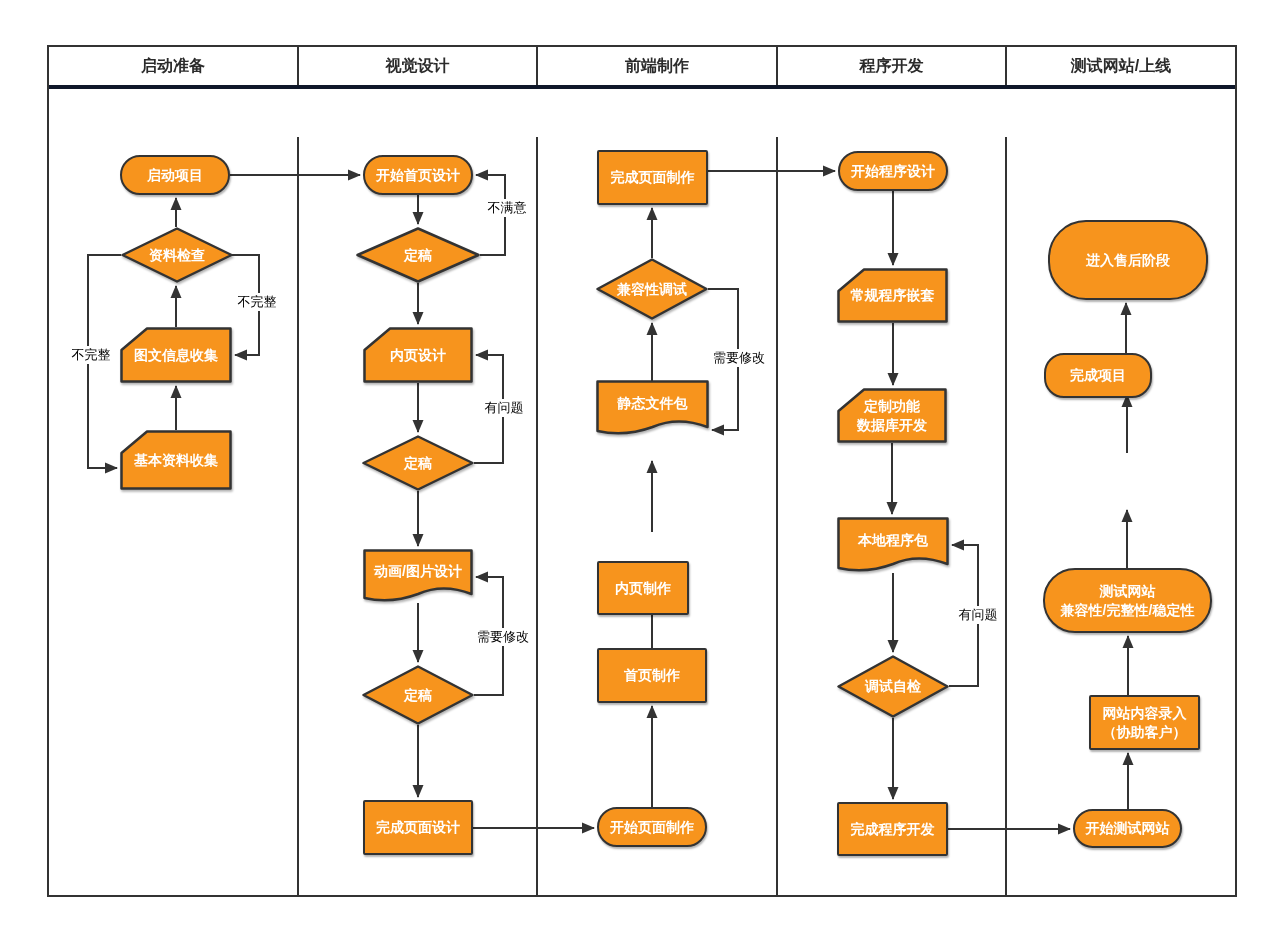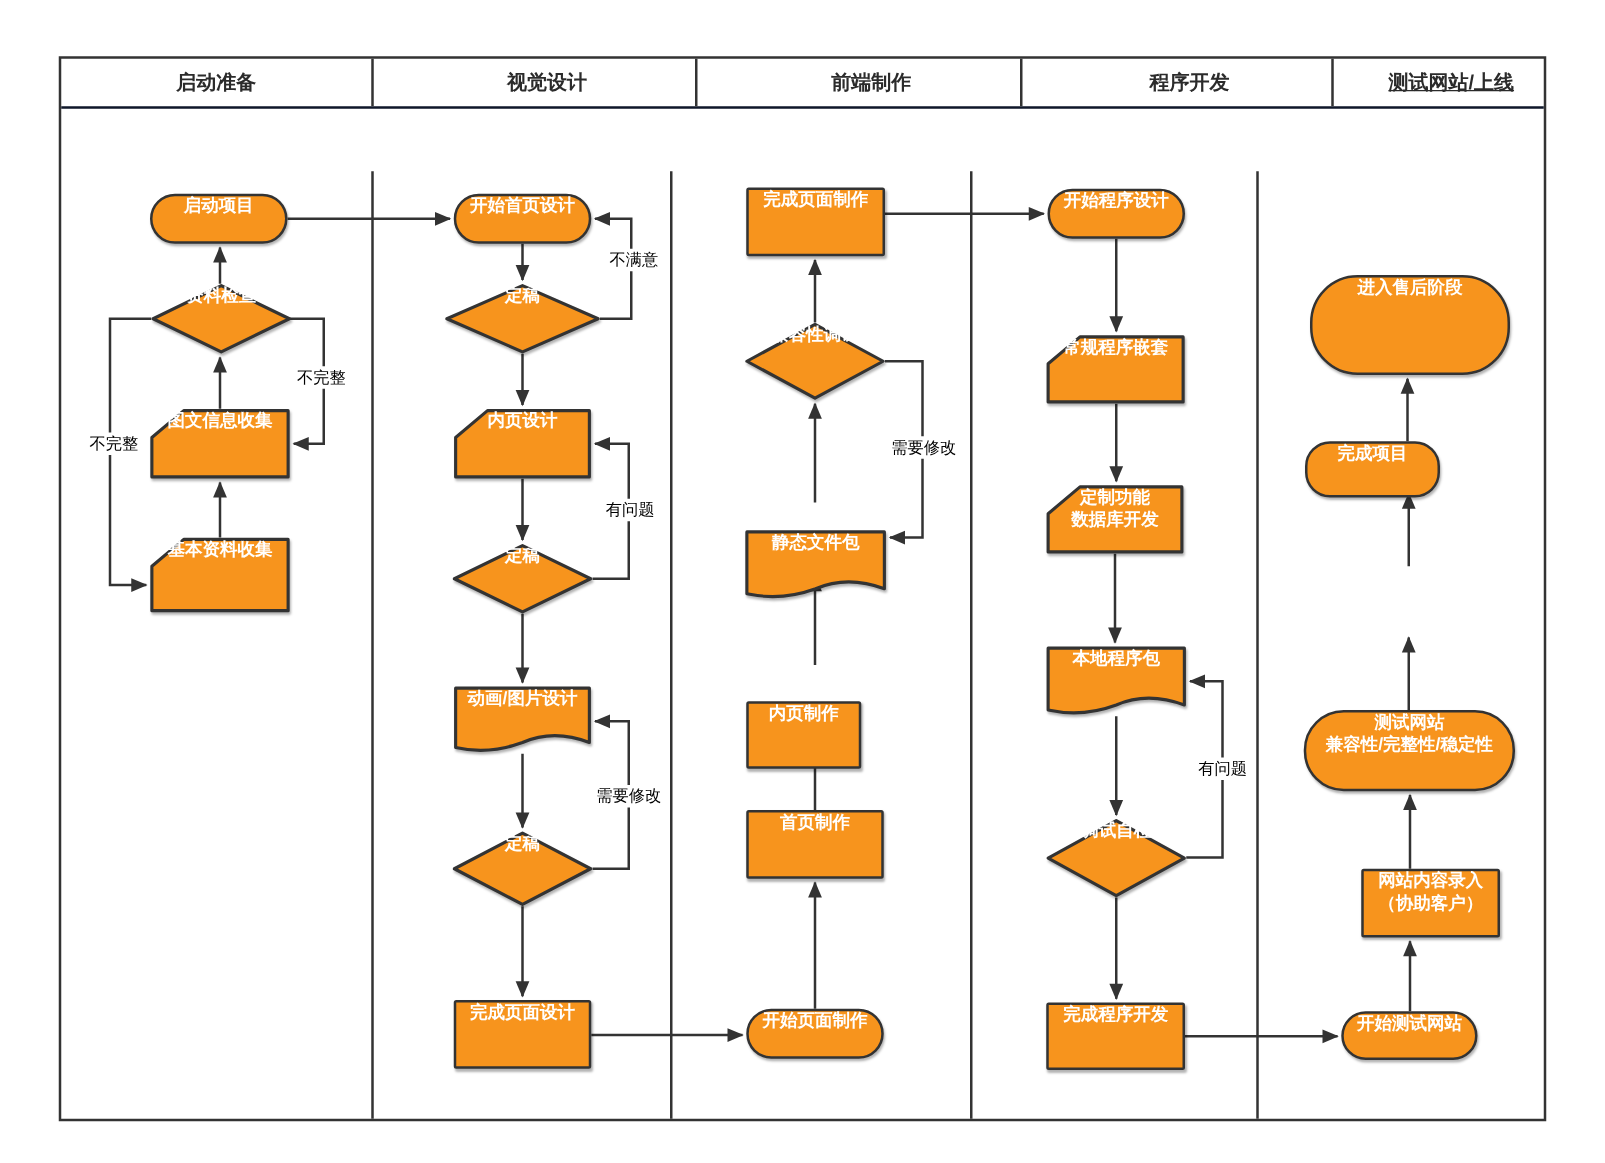--- a/index.html
+++ b/index.html
@@ -5,30 +5,30 @@
 <style>
   html,body{margin:0;padding:0;background:#fff;}
   .canvas{
     position:relative;width:1284px;height:930px;background:#fff;overflow:hidden;
     font-family:"Liberation Sans","DejaVu Sans",sans-serif;
   }
   
   .frame{position:absolute;left:47px;top:45px;width:1186px;height:848px;border:2px solid #333;}
   .title-row{height:50px;border-bottom:2px solid #333;display:flex;align-items:center;justify-content:center;
     font-size:17px;font-weight:bold;color:#2b2b2b;}
-  .header-row{height:38px;border-bottom:2px solid #0f172a;display:flex;gap:20px;}
+  .header-row{height:38px;border-bottom:4px solid #0f172a;display:flex;}
   .hcell{box-sizing:border-box;display:flex;align-items:center;justify-content:center;
     font-size:16px;font-weight:bold;color:#2b2b2b;border-right:2px solid #333;}
-  .hcell:last-child{border-right:none;flex:1;text-decoration:underline;}
+  .hcell:last-child{border-right:none;flex:1;}
   .vline{position:absolute;top:137px;height:758px;width:2px;background:#333;}
   
   .edges{position:absolute;left:0;top:0;z-index:1;}
   .edge{fill:none;stroke:#333;stroke-width:2;}
   
-  .node{position:absolute;z-index:2;display:flex;justify-content:center;text-align:center;}
+  .node{position:absolute;z-index:2;display:flex;align-items:center;justify-content:center;text-align:center;}
   .lbl{position:relative;z-index:2;color:#fff;font-weight:bold;font-size:14px;line-height:1.3;white-space:pre-line;}
   .box,.term{box-sizing:border-box;width:100%;height:100%;position:absolute;inset:0;
     background:#F7941D;border:2.5px solid #333;box-shadow:1px 2px 2px rgba(0,0,0,.3);}
   .box{border-radius:2px;}
   .term{border-radius:20px;}
   .term-lg{border-radius:38px;}
   .term-md{border-radius:32px;}
   .shp{position:absolute;inset:0;overflow:visible;z-index:1;filter:drop-shadow(1px 2px 1px rgba(0,0,0,.3));}
   .shp polygon,.shp path{fill:#F7941D;stroke:#333;stroke-width:2.5;stroke-linejoin:round;}
   .doc .lbl{padding-bottom:9px;}
@@ -168,21 +168,21 @@
   <div class="node" style="left:597px;top:150px;width:111px;height:55px">
     <div class="box"></div>
     <span class="lbl">完成页面制作</span>
   </div>
   <div class="node" style="left:596px;top:258px;width:112px;height:62px">
     <svg class="shp" width="112" height="62" viewBox="0 0 112 62">
         <polygon points="56,1.5 110.5,31 56,60.5 1.5,31"></polygon>
       </svg>
     <span class="lbl">兼容性调试</span>
   </div>
-  <div class="node doc" style="left:596px;top:424px;width:113px;height:56px">
+  <div class="node doc" style="left:596px;top:380px;width:113px;height:56px">
     <svg class="shp" width="113" height="56" viewBox="0 0 113 56">
         <path d="M1.5,1.5 H111.5 V47 Q82,36 56.5,47 Q29,57 1.5,51 Z"></path>
       </svg>
     <span class="lbl">静态文件包</span>
   </div>
   <div class="node" style="left:597px;top:561px;width:92px;height:54px">
     <div class="box"></div>
     <span class="lbl">内页制作</span>
   </div>
   <div class="node" style="left:597px;top:648px;width:110px;height:55px">

